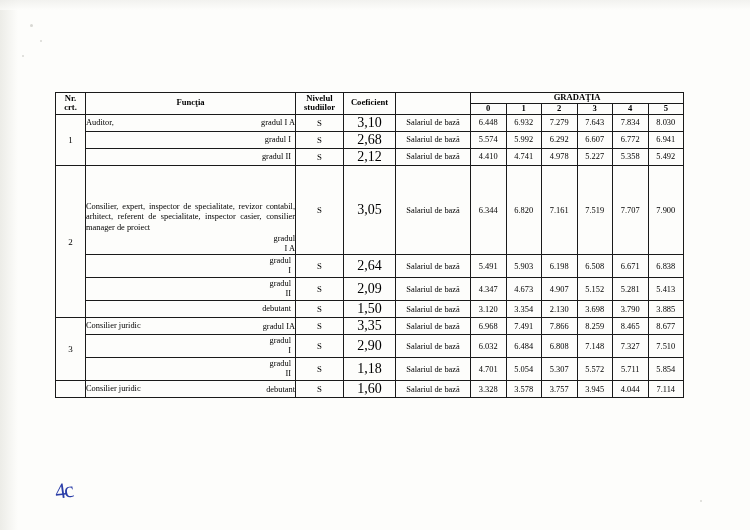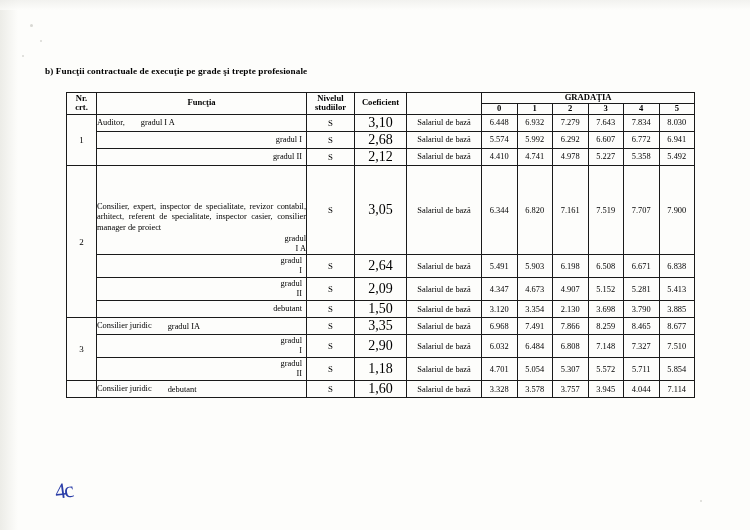--- a/index.html
+++ b/index.html
@@ -43,21 +43,21 @@
     position: absolute;
     left: 45px;
     top: 66px;
     font-size: 9.2px;
     font-weight: bold;
     letter-spacing: .1px;
     font-family: "Liberation Serif", serif;
   }
   table.main {
     position: absolute;
-    left: 66px;
+    left: 55px;
     top: 92px;
     width: 550px;
     border-collapse: collapse;
     font-size: 8.6px;
     table-layout: fixed;
     padding-left: 33px;
   }
   table.main th, table.main td {
     border: 1px solid #1a1a1a;
     padding: 0;
@@ -83,20 +83,21 @@
   }
   td.fn {
     padding: 1px 4px 1px 5px;
     font-size: 8.4px;
     line-height: 1.25;
     position: relative;
     height: 15px;
   }
   td.fn .fn-wrap {
     display: flex;
+    justify-content: space-between;
     align-items: flex-end;
     gap: 16px;
   }
   td.fn .fn-name {
     text-align: justify;
   }
   td.fn .fn-grade {
     text-align: right;
     white-space: pre-line;
     line-height: 1.2;
@@ -153,21 +154,20 @@
 <body>
 
 <div class="page">
   <div class="scan-edge-left"></div>
   <div class="scan-edge-top"></div>
   <div class="speck" style="left:30px;top:24px;width:3px;height:3px;"></div>
   <div class="speck" style="left:40px;top:40px;width:2px;height:2px;"></div>
   <div class="speck" style="left:22px;top:55px;width:2px;height:2px;"></div>
   <div class="speck" style="left:700px;top:500px;width:2px;height:2px;"></div>
 
-  <div class="doc-heading">b) Funcţii contractuale de execuţie pe grade şi trepte profesionale</div>
 
   <table class="main">
     <colgroup>
       <col class="col-nr">
         <col class="col-fn">
         <col class="col-niv">
         <col class="col-coef">
         <col class="col-sal">
       <col class="col-g">
         <col class="col-g">

